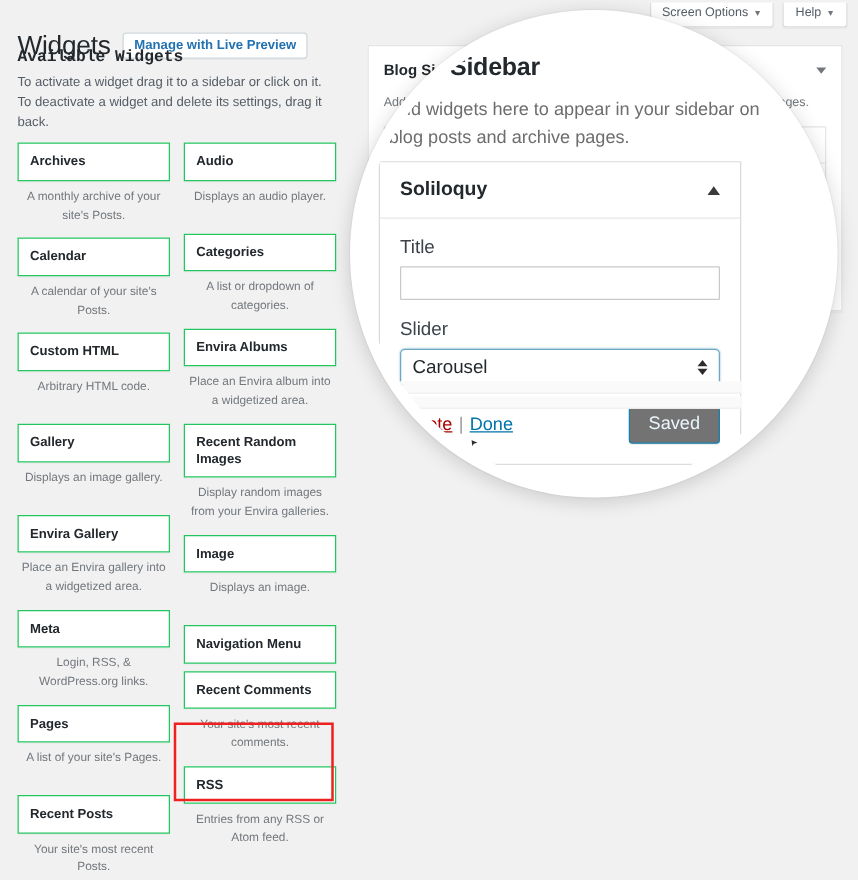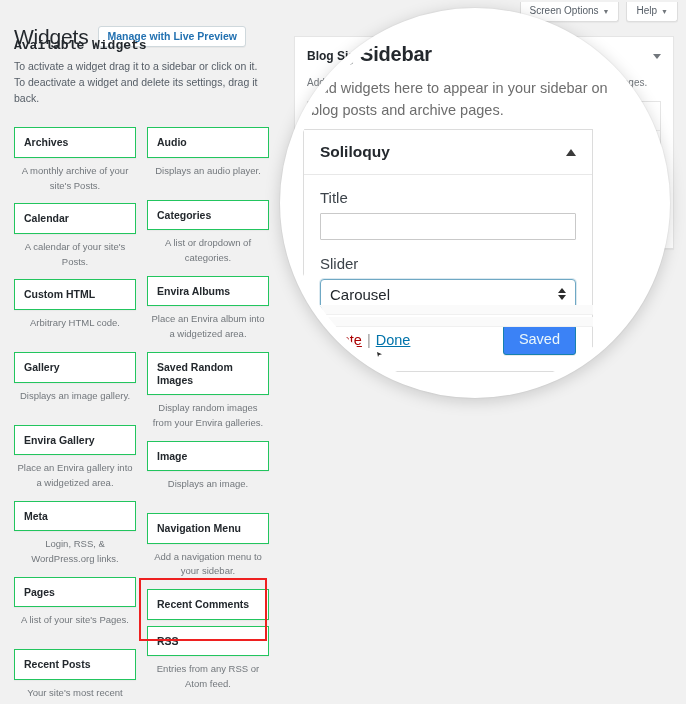--- a/index.html
+++ b/index.html
@@ -84,21 +84,21 @@
     font-weight: bold;
     color: #23282d;
     margin-bottom: 6px;
     font-family: Liberation Mono, monospace;
   }
   #available-desc {
     font-size: 10.5px;
     color: #555d66;
     line-height: 1.5;
     width: 256px;
-    margin-bottom: 21px;
+    margin-bottom: 8px;
   }
 
   #widget-grid {
     display: grid;
     grid-template-columns: 122px 122px;
     column-gap: 11px;
   }
   .widget-col {
     display: flex;
     flex-direction: column;
@@ -465,33 +465,33 @@
         </div>
         <div class="widget-card">
           <div class="widget-name">Categories</div>
           <div class="widget-desc">A list or dropdown of categories.</div>
         </div>
         <div class="widget-card">
           <div class="widget-name">Envira Albums</div>
           <div class="widget-desc">Place an Envira album into a widgetized area.</div>
         </div>
         <div class="widget-card">
-          <div class="widget-name">Saved Random Images</div>
+          <div class="widget-name">Recent Random Images</div>
           <div class="widget-desc">Display random images from your Envira galleries.</div>
         </div>
         <div class="widget-card">
           <div class="widget-name">Image</div>
           <div class="widget-desc">Displays an image.</div>
         </div>
         <div class="widget-card">
           <div class="widget-name">Navigation Menu</div>
-          <div class="widget-desc">Add a navigation menu to your sidebar.</div>
         </div>
         <div class="widget-card">
           <div class="widget-name">Recent Comments</div>
+          <div class="widget-desc">Your site's most recent comments.</div>
         </div>
         <div class="widget-card">
           <div class="widget-name">RSS</div>
           <div class="widget-desc">Entries from any RSS or Atom feed.</div>
         </div>
       </div>
   </div>
 </div>
 <div id="soliloquy-highlight" style="border-color: rgb(238, 32, 32);"></div>
 
@@ -543,21 +543,21 @@
             <span class="arrow-down"></span>
           </span>
         </div>
 
         <div id="mag-widget-actions">
           <div id="mag-links">
             <span id="mag-delete-link" style="color: rgb(170, 0, 0);">Delete</span>
             <span id="mag-links-sep">|</span>
             <span id="mag-done-link" style="color: rgb(0, 115, 170);">Done</span>
           </div>
-          <div id="mag-saved-btn" style="background: #3b82f6;">Saved</div>
+          <div id="mag-saved-btn" style="background: #737373;">Saved</div>
         </div>
 
       </div>
     </div>
 
     <div class="lens-faint-row" style="top:288px"></div>
     <div class="lens-faint-row" style="top:300px"></div>
     <div id="lens-cursor-mark"></div>
 
   </div>

